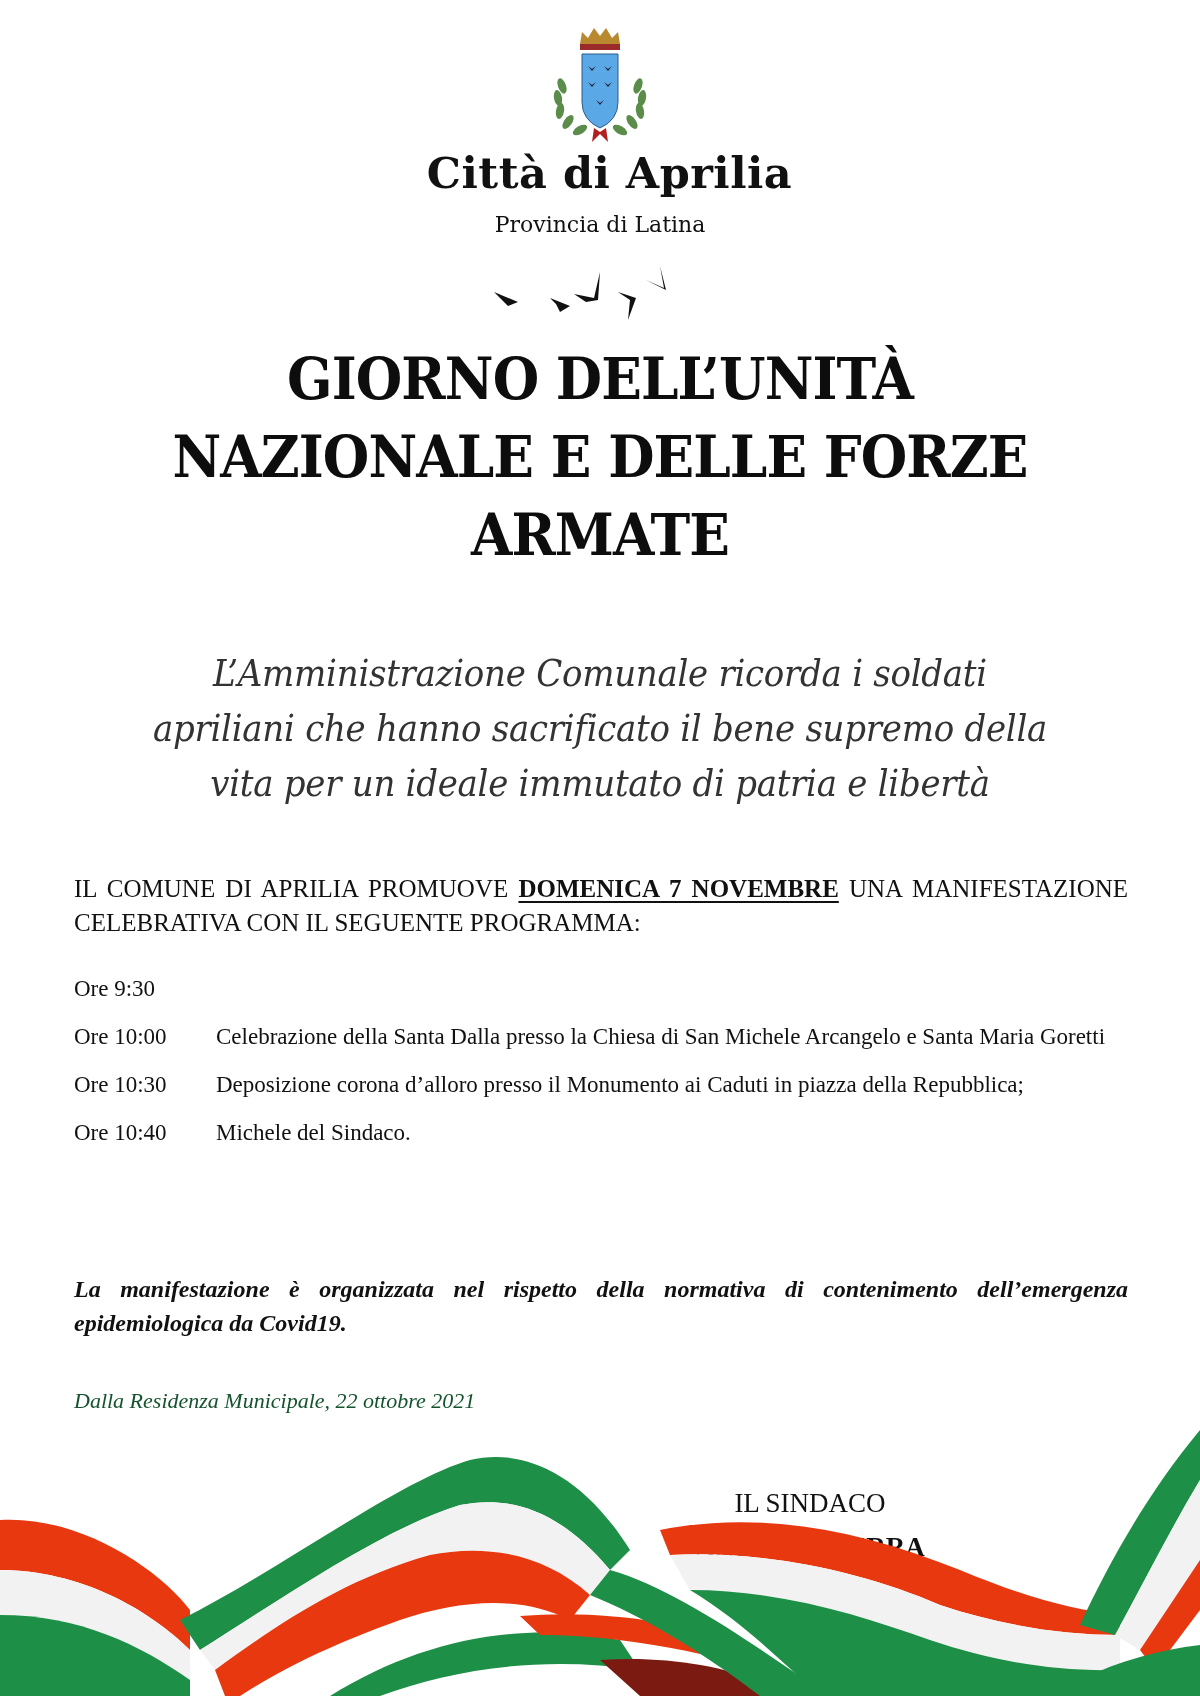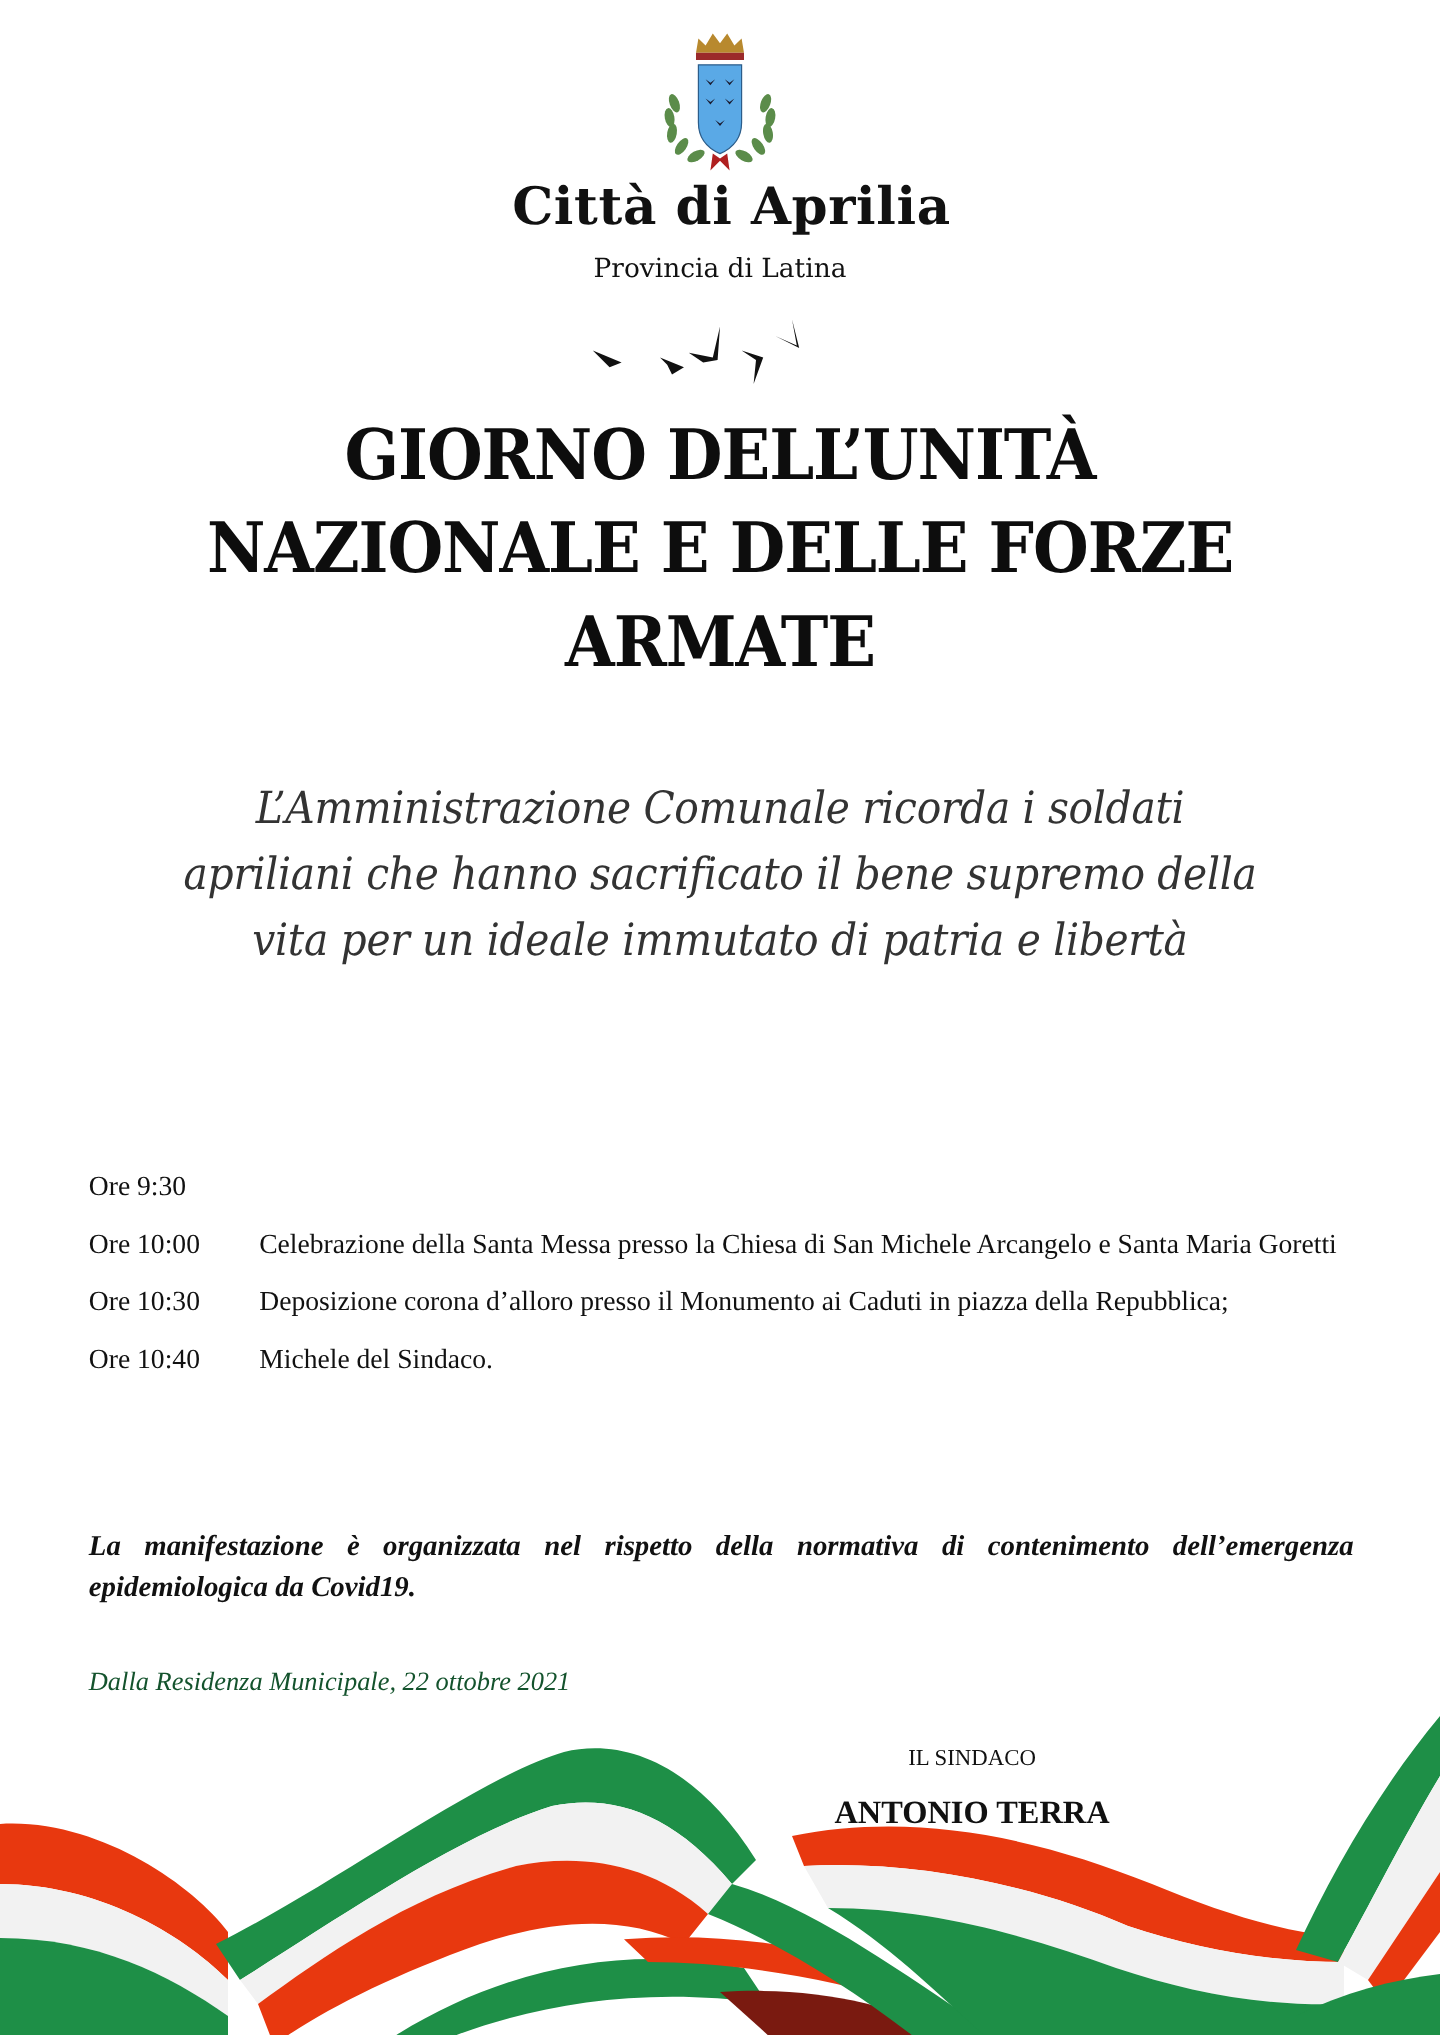--- a/index.html
+++ b/index.html
@@ -21,21 +21,21 @@
   .programme { position: absolute; left: 74px; width: 1054px; top: 972px; }
   .prog-row { display: flex; margin-bottom: 14px; font-family: "Liberation Serif", serif; font-size: 23px; line-height: 34px; color: #111; }
   .prog-time { width: 142px; flex: 0 0 142px; }
   .prog-desc { flex: 1; text-align: justify; text-align-last: left; }
 
   .notice { position: absolute; left: 74px; width: 1054px; top: 1272px; font-family: "Liberation Serif", serif; font-style: italic; font-weight: bold; font-size: 24px; line-height: 34px; text-align: justify; text-align-last: left; color: #111; }
 
   .dateline { position: absolute; left: 74px; top: 1388px; font-family: "Liberation Serif", serif; font-style: italic; font-size: 22px; color: #14532d; }
 
   .signature { position: absolute; left: 620px; width: 380px; top: 1444px; text-align: center; font-family: "Liberation Serif", serif; color: #111; }
-  .sig-role { font-size: 19px; line-height: 44px; }
+  .sig-role { font-size: 27px; line-height: 44px; margin-top: 37px; }
   .sig-name { font-size: 27px; font-weight: bold; line-height: 44px; }
 
   .ribbon { position: absolute; left: 0; top: 1420px; width: 1200px; height: 276px; }
 </style>
 </head>
 <body>
 
 <div class="page">
 
   <svg class="crest" viewBox="0 0 104 124">
@@ -87,28 +87,33 @@
     <div>NAZIONALE E DELLE FORZE</div>
     <div>ARMATE</div>
   </div>
 
   <div class="subtitle">
     <div>L’Amministrazione Comunale ricorda i soldati</div>
     <div>apriliani che hanno sacrificato il bene supremo della</div>
     <div>vita per un ideale immutato di patria e libertà</div>
   </div>
 
+  <div class="intro">
+    <span>IL COMUNE DI APRILIA PROMUOVE</span>
+    <span class="hl">DOMENICA 7 NOVEMBRE</span>
+    <span>UNA MANIFESTAZIONE CELEBRATIVA CON IL SEGUENTE PROGRAMMA:</span>
+  </div>
 
   <div class="programme">
     <div class="prog-row">
       <div class="prog-time">Ore 9:30</div>
     </div>
     <div class="prog-row">
       <div class="prog-time">Ore 10:00</div>
-      <div class="prog-desc">Celebrazione della Santa Messa presso la Chiesa di San Michele Arcangelo e Santa Maria Goretti</div>
+      <div class="prog-desc">Celebrazione della Santa Dalla presso la Chiesa di San Michele Arcangelo e Santa Maria Goretti</div>
     </div>
     <div class="prog-row">
       <div class="prog-time">Ore 10:30</div>
       <div class="prog-desc">Deposizione corona d’alloro presso il Monumento ai Caduti in piazza della Repubblica;</div>
     </div>
     <div class="prog-row">
       <div class="prog-time">Ore 10:40</div>
       <div class="prog-desc">Michele del Sindaco.</div>
     </div>
   </div>

